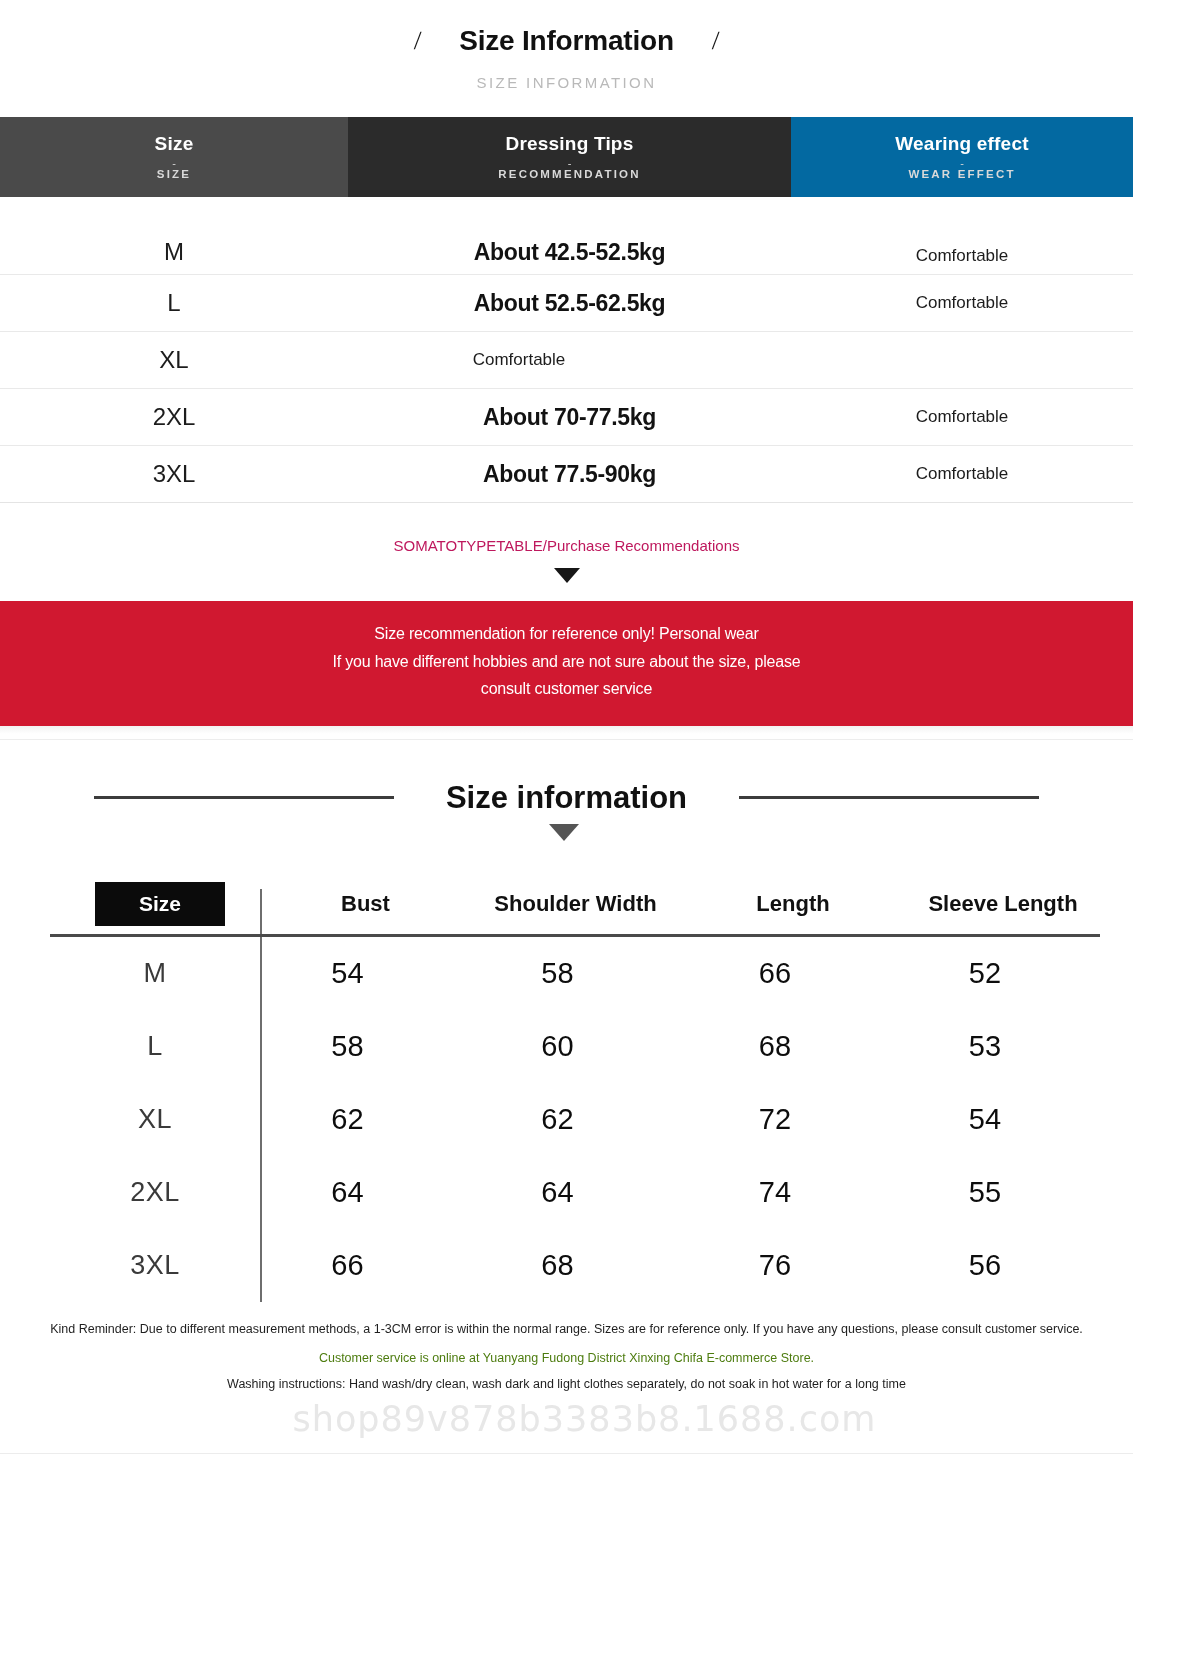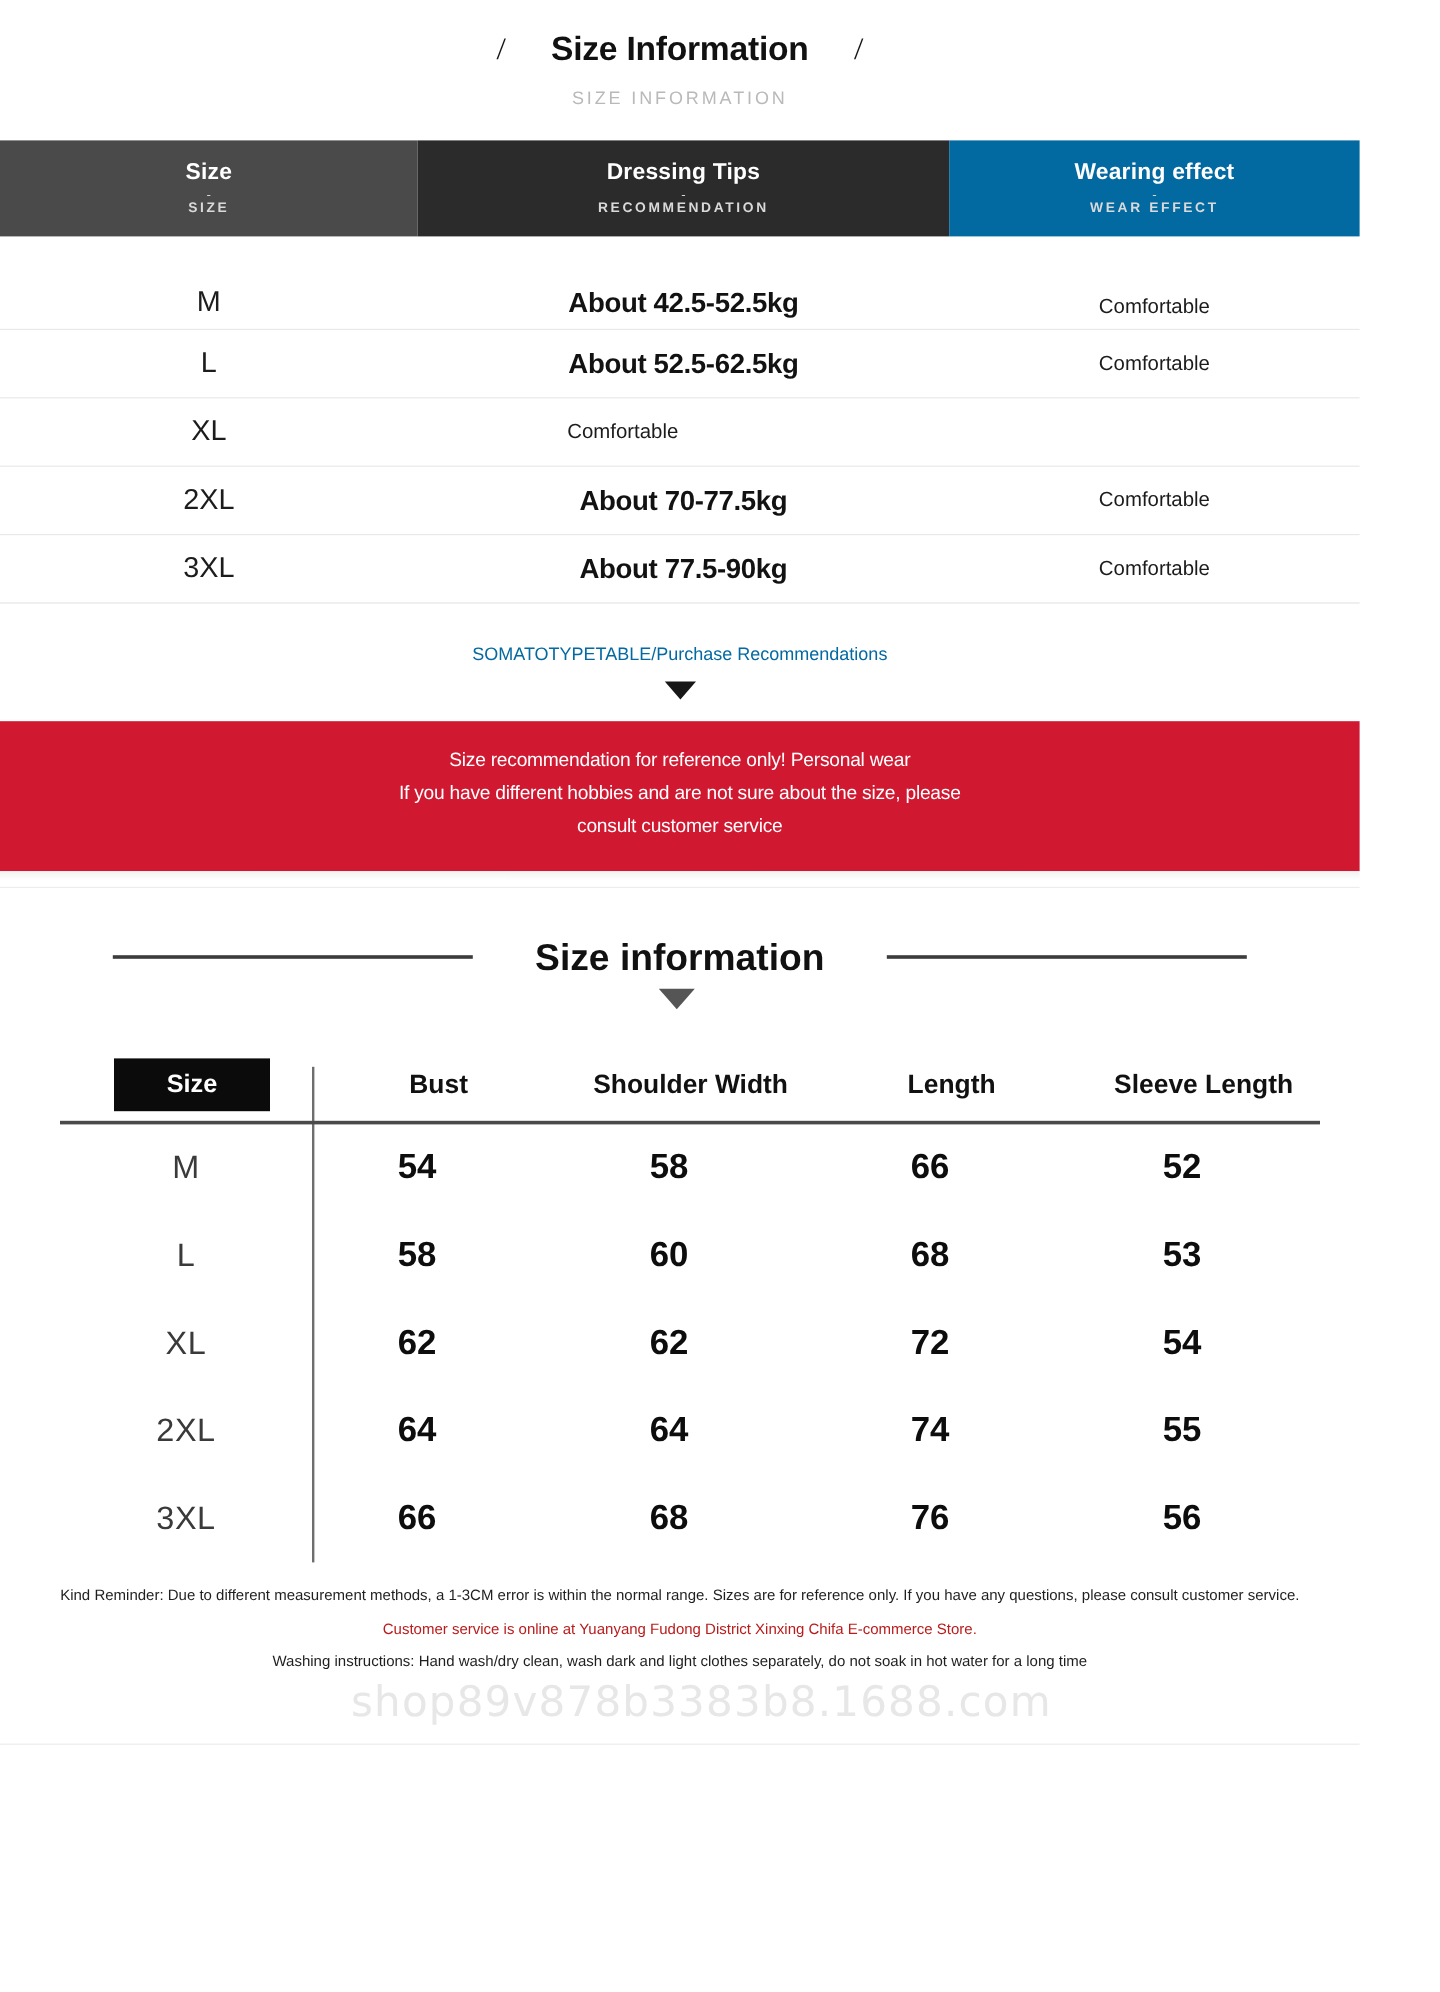--- a/index.html
+++ b/index.html
@@ -123,21 +123,21 @@
     width: 342px;
     text-align: center;
     font-size: 17px;
     font-weight: 400;
     color: #1c1c1c;
   }
 
   .note-line {
     text-align: center;
     font-size: 15px;
-    color: #0369a1;
+    color: #be185d;
     margin-top: 34px;
   }
   .down-caret {
     width: 0; height: 0;
     margin: 14px auto 0;
     border-left: 13px solid transparent;
     border-right: 13px solid transparent;
     border-top: 15px solid #171717;
   }
 
@@ -253,21 +253,21 @@
     width: 210px;
     text-align: center;
     font-size: 27px;
     color: #3a3a3a;
     font-family: "Liberation Sans Narrow", "Liberation Sans", sans-serif;
     letter-spacing: 0.5px;
   }
   .t2-row .r-val {
     text-align: center;
     font-size: 29px;
-    font-weight: 700;
+    font-weight: 400;
     color: #0d0d0d;
   }
   .v-bust     { width: 175px; }
   .v-shoulder { width: 245px; }
   .v-length   { width: 190px; }
   .v-sleeve   { width: 230px; }
 
   .footer {
     width: 1133px;
     padding-top: 18px;
@@ -275,21 +275,21 @@
   .f-line1 {
     text-align: center;
     font-size: 12.5px;
     color: #1f1f1f;
     padding: 0 22px;
     line-height: 1.5;
   }
   .f-line2 {
     text-align: center;
     font-size: 12.5px;
-    color: #b91c1c;
+    color: #4d7c0f;
     margin-top: 12px;
   }
   .f-line3 {
     text-align: center;
     font-size: 12.5px;
     color: #1f1f1f;
     margin-top: 12px;
   }
   .watermark {
     text-align: center;

